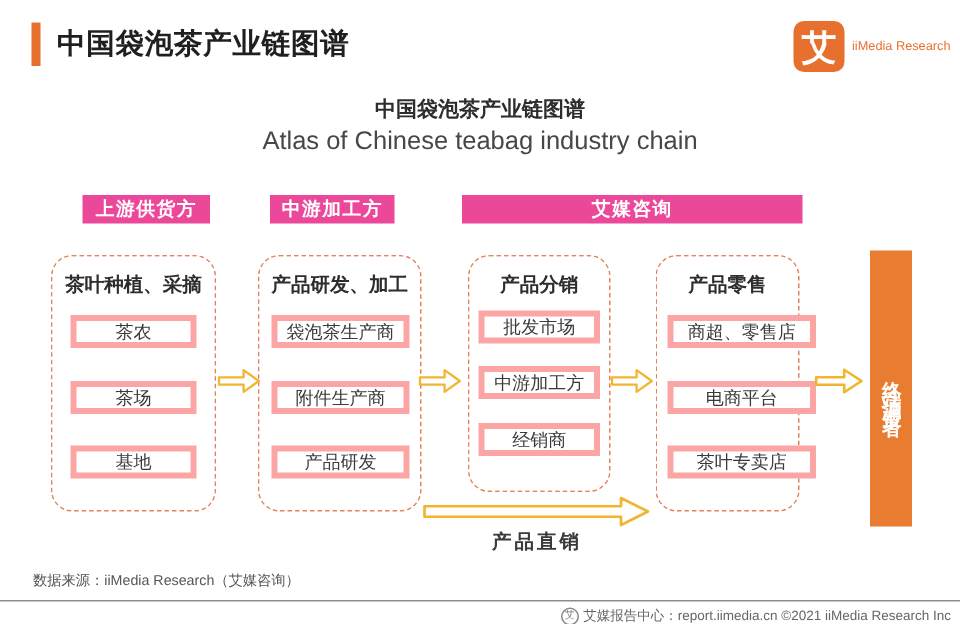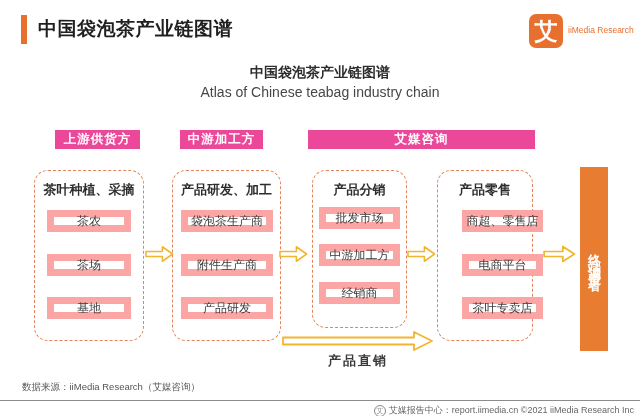--- a/index.html
+++ b/index.html
@@ -11,40 +11,40 @@
   .hdr-bar { position:absolute; left:21px; top:15px; width:6px; height:29px; background:#E8702E; }
   .page-title { position:absolute; left:38px; top:16px; margin:0; font-size:19px; font-weight:bold; color:#1f1f1f; letter-spacing:0.5px; }
   .logo { position:absolute; left:529px; top:14px; display:flex; align-items:center; gap:5px; }
   .logo-mark { width:34px; height:34px; background:#E8702E; color:#fff; border-radius:7px;
     display:flex; align-items:center; justify-content:center; font-size:23px; font-weight:bold; }
   .logo-texts { display:flex; flex-direction:column; line-height:1.15; }
   .logo-cn { color:#E8702E; font-weight:bold; font-size:16px; letter-spacing:1px; }
   .logo-en { color:#E8702E; font-size:8.5px; }
   
   .chart-title { position:absolute; left:0; top:64px; width:640px; text-align:center; font-size:14px; font-weight:bold; color:#2d2d2d; }
-  .chart-subtitle { position:absolute; left:0; top:84px; width:640px; text-align:center; font-size:14px; color:#474747; }
+  .chart-subtitle { position:absolute; left:0; top:84px; width:640px; text-align:center; font-size:17px; color:#474747; }
   
   .tag { position:absolute; top:130px; height:19px; background:#ec4899; color:#ffffff;
     font-size:12.5px; font-weight:bold; display:flex; align-items:center; justify-content:center; letter-spacing:1px; }
   .tag1 { left:55px; width:85px; }
   .tag2 { left:180px; width:83px; }
   .tag3 { left:308px; width:227px; }
   
   .col { position:absolute; top:170px; border:1.5px dashed #E2835A; border-radius:14px; background:#fff; box-sizing:border-box; }
   .col1 { left:34px;  width:110px; height:171px; }
   .col2 { left:172px; width:109px; height:171px;padding-left:24px; }
   .col3 { left:312px; width:95px;  height:158px; }
   .col4 { left:437px; width:96px;  height:171px; }
   .col-title { position:absolute; left:0; top:10px; width:100%; text-align:center; font-size:13px; font-weight:bold; color:#2d2d2d; white-space:nowrap; }
-  .cell { position:absolute; height:22px; border:7px solid #fca5a5; background:#fff; box-sizing:border-box;
+  .cell { position:absolute; height:22px; border:4px solid #fca5a5; background:#fff; box-sizing:border-box;
     display:flex; align-items:center; justify-content:center; font-size:12px; color:#3a3a3a; white-space:nowrap; }
   .col1 .cell { left:12px; width:84px; }
   .col2 .cell { left:8px;  width:92px; }
   .col3 .cell { left:6px;  width:81px; }
-  .col4 .cell { left:24px;  width:81px;text-align:right; }
+  .col4 .cell { left:7px;  width:99px;text-align:right; }
   .r1 { top:39px; } .r2 { top:83px; } .r3 { top:126px; }
   .col3 .r1 { top:36px; } .col3 .r2 { top:73px; } .col3 .r3 { top:111px; }
   
   .arrow { position:absolute; top:245px; }
   .a1 { left:145px; } .a2 { left:279px; } .a3 { left:407px; } .a4 { left:543px; }
   .long-arrow { position:absolute; left:282px; top:330px; }
   .direct-label { position:absolute; left:282px; top:352px; width:152px; text-align:center;
     font-size:13px; font-weight:600; color:#3a3a3a; letter-spacing:2px; }
   
   .terminal { position:absolute; left:580px; top:167px; width:28px; height:184px; background:#E87D31;

